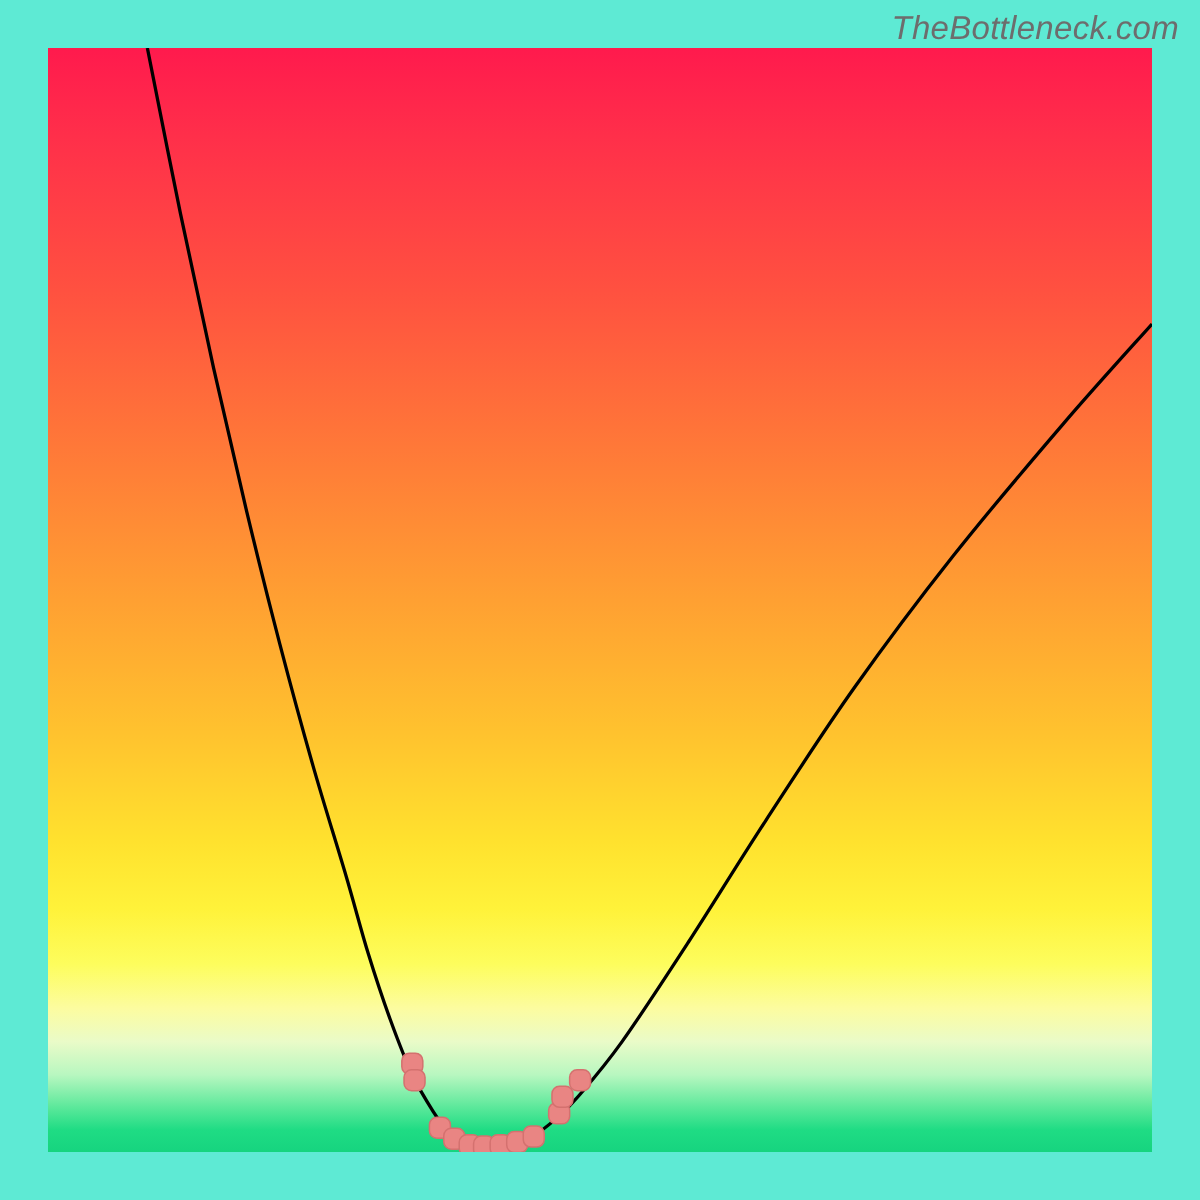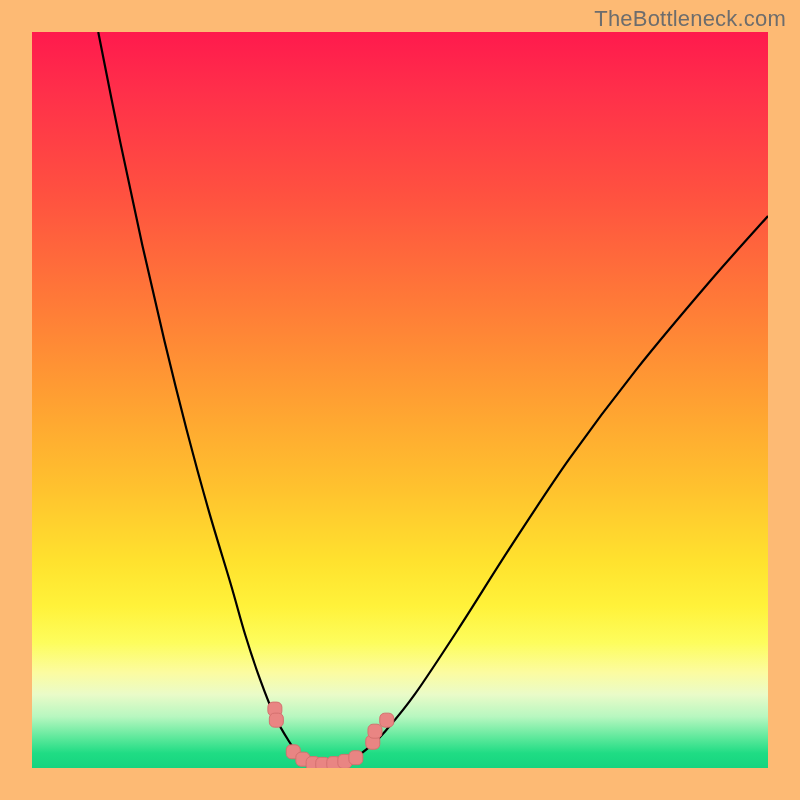--- a/index.html
+++ b/index.html
@@ -10,21 +10,22 @@
     overflow: hidden;
     background: #000;
     font-family: Arial, Helvetica, sans-serif;
   }
   .frame {
     position: absolute;
     left: 0;
     top: 0;
     width: 800px;
     height: 800px;
-    background: #fdba74;
+    background: #5eead4;
+    font-style: italic;
   }
   .plot-area {
     position: absolute;
     left: 32px;
     top: 32px;
     width: 736px;
     height: 736px;
     overflow: hidden;
   }
   .gradient-bg {

